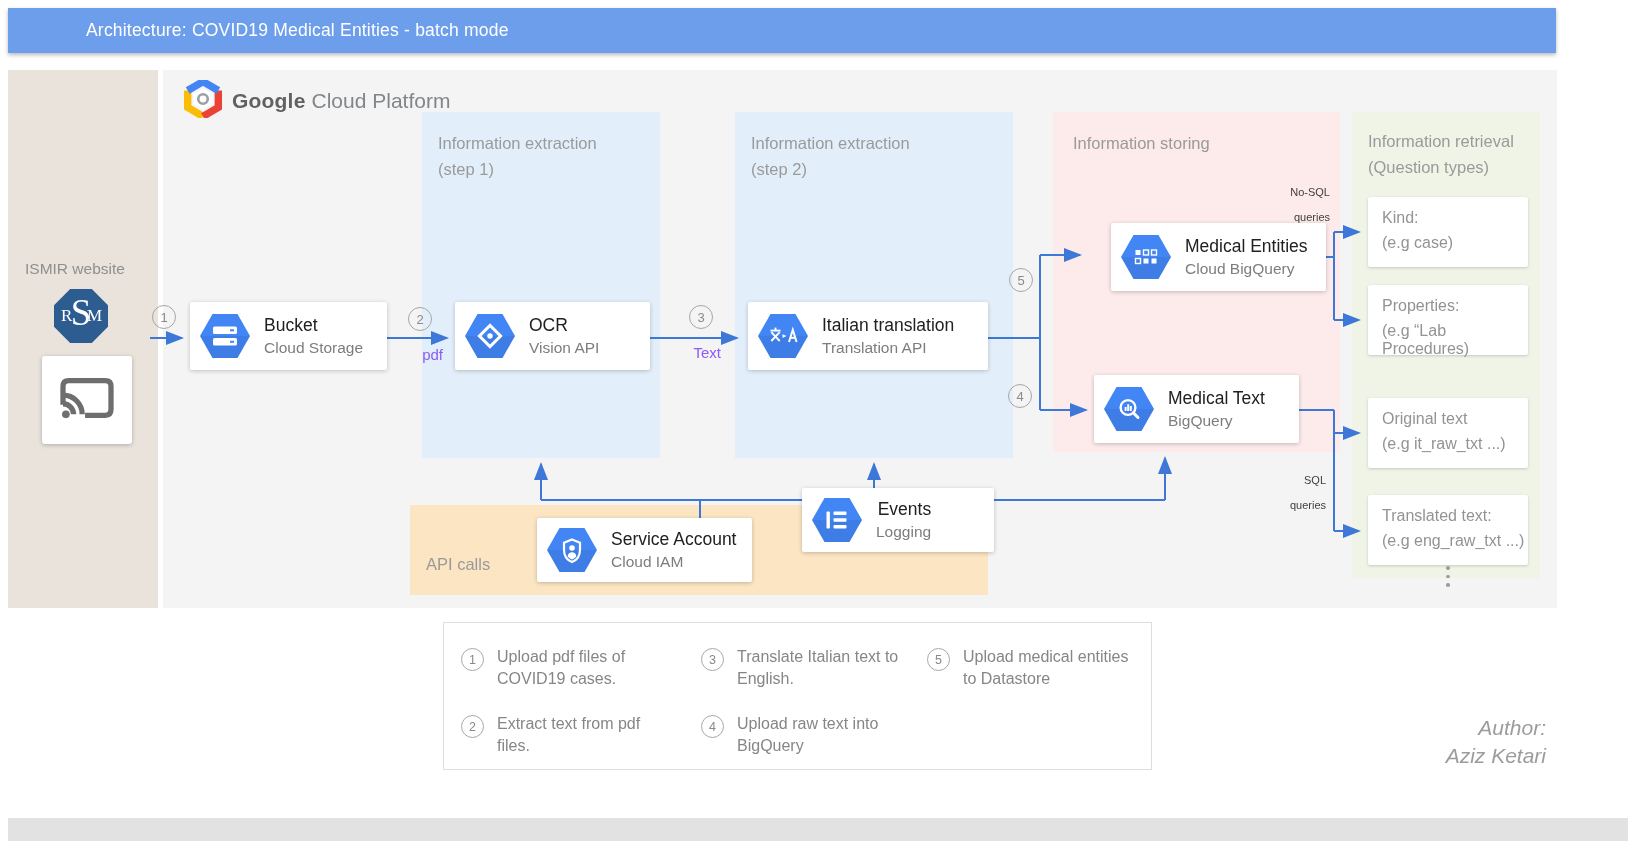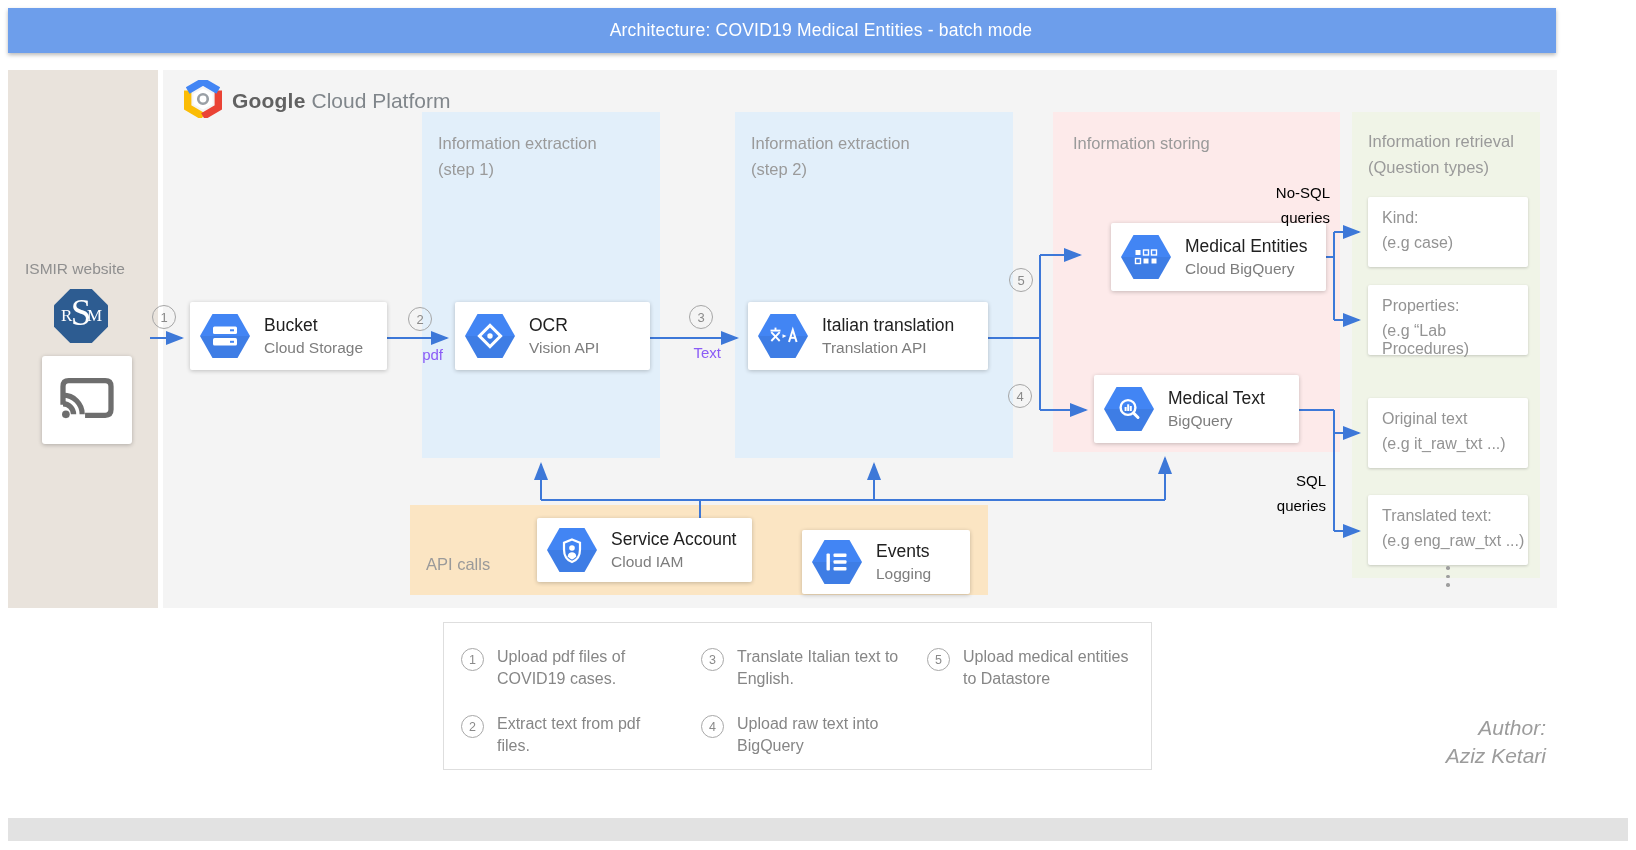--- a/index.html
+++ b/index.html
@@ -2,21 +2,21 @@
 <html><head>
 <meta charset="utf-8">
 <style>
   html,body{margin:0;padding:0;background:#ffffff;}
   body{font-family:"Liberation Sans", sans-serif;}
   #stage{position:relative;width:1636px;height:850px;background:#ffffff;overflow:hidden;}
 
   
   .banner{position:absolute;left:8px;top:8px;width:1548px;height:45px;background:#6d9eeb;
           box-shadow:0 2px 4px rgba(0,0,0,.28);}
-  .banner-title{color:#ffffff;font-size:17.5px;line-height:45px;padding-left:78px;letter-spacing:.2px;text-align:center;}
+  .banner-title{color:#ffffff;font-size:17.5px;line-height:45px;padding-left:78px;letter-spacing:.2px;}
 
   
   .sidebar{position:absolute;left:8px;top:70px;width:150px;height:538px;background:#e9e3dc;}
   .canvas{position:absolute;left:163px;top:70px;width:1394px;height:538px;background:#f4f4f4;}
 
   .sidebar-label{position:absolute;left:17px;top:190px;font-size:15.5px;color:#8f8f8f;}
   .octagon{position:absolute;left:46px;top:219px;width:54px;height:54px;background:#2d5c91;
            clip-path:polygon(30% 0,70% 0,100% 30%,100% 70%,70% 100%,30% 100%,0 70%,0 30%);
            color:#fff;font-family:"Liberation Serif", serif;}
   .octagon .m-r{position:absolute;left:7px;top:17px;font-size:17px;}
@@ -50,21 +50,21 @@
   .q-card{position:absolute;left:1368px;width:160px;height:70px;background:#fff;border-radius:2px;
           box-shadow:0 1px 3px rgba(0,0,0,.18);padding:12px 0 0 14px;box-sizing:border-box;}
   .q-title{font-size:16px;color:#939393;}
   .q-sub{font-size:16px;color:#939393;margin-top:7px;}
 
   
   .stepnum{position:absolute;width:22px;height:22px;border:1.6px solid #a6a6a6;border-radius:50%;
            color:#8a8a8a;font-size:13px;display:flex;align-items:center;justify-content:center;background:transparent;}
 
   .edge-label{position:absolute;color:#8b5cf6;font-size:15px;text-align:right;}
-  .edge-label2{position:absolute;color:#000000;font-size:15px;text-align:right;line-height:25px;font-weight:500;}
+  .edge-label2{position:absolute;color:#404040;font-size:11px;text-align:right;line-height:25px;font-weight:500;}
 
   
   .gcp-logo{position:absolute;left:184px;top:80px;display:flex;align-items:center;}
   .gcp-word{margin-left:10px;font-size:21px;color:#616161;font-weight:700;letter-spacing:.2px;}
   .gcp-word2{margin-left:6px;font-size:21px;color:#80868b;font-weight:400;}
 
   
   .legend{position:absolute;left:443px;top:622px;width:707px;height:146px;background:#fff;border:1px solid #dedede;}
   .legend-item{position:absolute;display:flex;gap:13px;}
   .legend-circle{flex:0 0 21px;width:21px;height:21px;border:1.6px solid #a8a8a8;border-radius:50%;
@@ -283,21 +283,21 @@
         <circle cx="25" cy="20" r="2.8" fill="#fff"></circle>
         <path d="M20.8,28.2 C20.8,25.4 22.7,24.2 25,24.2 C27.3,24.2 29.2,25.4 29.2,28.2 C28,29.9 26.6,30.9 25,31.5 C23.4,30.9 22,29.9 20.8,28.2 Z" fill="#fff"></path>
       </svg>
     </span>
     <div class="node-text">
       <div class="node-title">Service Account</div>
       <div class="node-sub">Cloud IAM</div>
     </div>
   </div>
 
-  <div class="node" style="left:802px;top:530px;width:168px;height:64px;">
+  <div class="node" style="left:802px;top:488px;width:192px;height:64px;text-align:right;">
     <span class="hex">
       <svg width="50" height="44" viewBox="0 0 50 44">
         <polygon points="0,22 12.5,0 37.5,0 50,22 37.5,44 12.5,44" fill="#4285f4"></polygon>
         <polygon points="0,22 50,22 37.5,44 12.5,44" fill="#000" opacity="0.06"></polygon>
         <g fill="#fff">
           <rect x="14.5" y="13.5" width="3.4" height="17" rx="1"></rect>
           <rect x="21.5" y="13.5" width="13" height="3.4" rx="1"></rect>
           <rect x="21.5" y="20.3" width="13" height="3.4" rx="1"></rect>
           <rect x="21.5" y="27.1" width="13" height="3.4" rx="1"></rect>
         </g>

